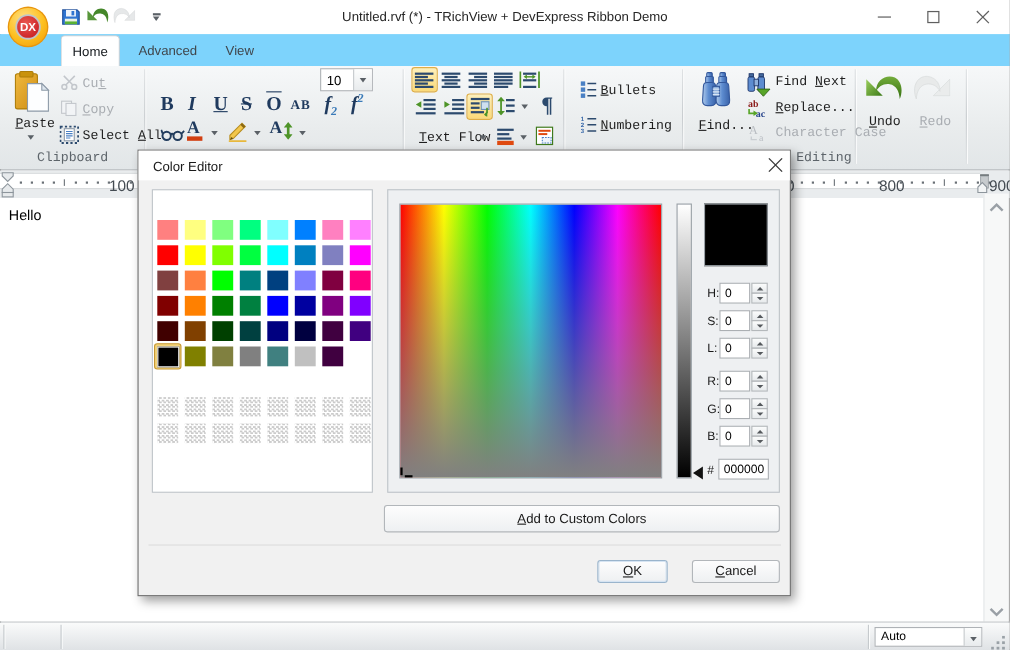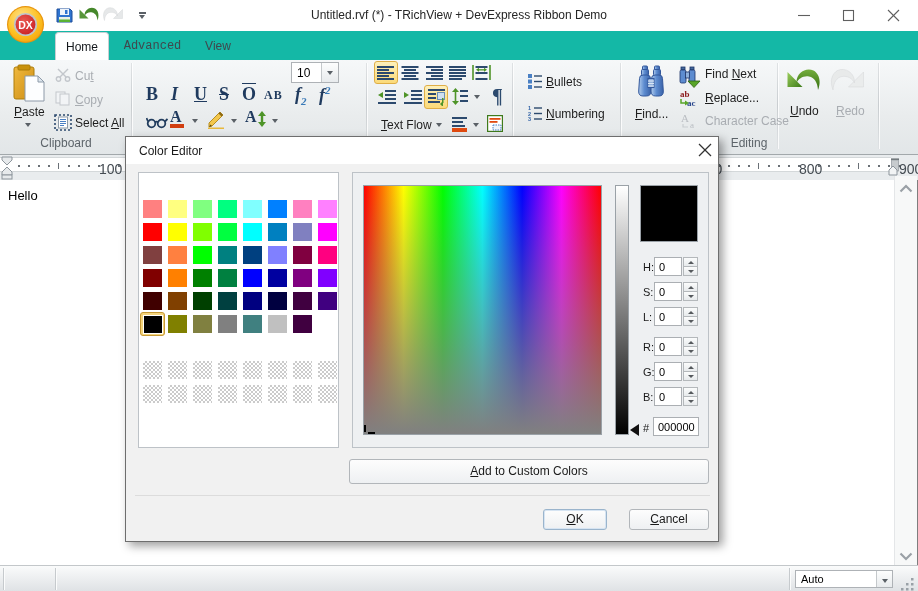--- a/index.html
+++ b/index.html
@@ -6,29 +6,29 @@
 html,body { width:918px; height:591px; overflow:hidden; }
 body { font-family:"Liberation Sans", sans-serif; position:relative; background:#fff; }
 .abs { position:absolute; }
 #win { position:absolute; left:0; top:0; width:918px; height:591px; border:1px solid #7e7e7e; border-top:none; }
 
 
 #titlebar { left:0; top:0; width:918px; height:31px; background:#ffffff; }
 #title-text { left:0; top:8px; width:918px; text-align:center; font-size:12px; color:#262626; }
 
 
-#tabstrip { left:0; top:31px; width:918px; height:29px; background:#14b8a6; }
+#tabstrip { left:0; top:31px; width:918px; height:29px; background:#7dd3fc; }
 .tab { top:1px; height:28px; line-height:28px; font-size:12px; color:#40474d; text-align:center; }
 #tab-home { left:55px; width:54px; background:#fff; border:1px solid #c9ced2; border-bottom:none; border-radius:4px 4px 0 0; color:#14181c; }
 
 
 #ribbon { left:0; top:60px; width:918px; height:95px; background:linear-gradient(#f6f8f9, #e9eced 60%, #e2e6e8); border-bottom:1px solid #a2a8ab; }
 .gsep { top:3px; height:86px; width:1px; background:linear-gradient(#dfe2e4, #c9cdd0 50%, #dfe2e4); box-shadow:1px 0 0 rgba(255,255,255,.8); }
-.glabel { top:76px; height:14px; font-size:12px; color:#5d646a; text-align:center; }
-.rlbl { font-size:12px; color:#1e1e1e; white-space:nowrap; }
+.glabel { top:76px; height:14px; font-size:12px; color:#5d646a; text-align:center;font-family:Liberation Mono, monospace; }
+.rlbl { font-size:12px; color:#1e1e1e; white-space:nowrap;font-family:Liberation Mono, monospace; }
 .rlbl u { text-decoration:underline; }
 .dis { color:#a9adb2 !important; }
 .dd { width:0; height:0; border-left:3px solid transparent; border-right:3px solid transparent; border-top:4px solid #5a6066; }
 .hl { background:linear-gradient(#fdf0bb, #fbda79); border:1px solid #dfae46; border-radius:3px; }
 
 
 .combo { background:#fff; border:1px solid #aeb2b6; }
 .combo .arr { position:absolute; right:0; top:0; width:17px; height:100%; border-left:1px solid #c4c8cb; background:linear-gradient(#fcfdfd,#e8ebed); }
 .combo .arr:after { content:""; position:absolute; left:5px; top:8px; width:0; height:0; border-left:3.5px solid transparent; border-right:3.5px solid transparent; border-top:4px solid #5a6066; }
 
@@ -114,21 +114,21 @@
       <line x1="18" y1="15.5" x2="30" y2="15.5"></line>
       <rect x="63.5" y="10.5" width="10" height="10"></rect>
       <line x1="108" y1="10" x2="119" y2="21"></line>
         <line x1="119" y1="10" x2="108" y2="21"></line>
     </g>
   </svg>
 </div>
 
 <div id="tabstrip" class="abs">
   <div id="tab-home" class="abs tab">Home</div>
-  <div class="abs tab" style="left:112px;width:81px;font-family:Liberation Mono, monospace;">Advanced</div>
+  <div class="abs tab" style="left:112px;width:81px;">Advanced</div>
   <div class="abs tab" style="left:193px;width:50px;">View</div>
 </div>
 
 <div id="ribbon" class="abs">
   <div class="abs gsep" style="left:131px"></div>
   <div class="abs gsep" style="left:366px"></div>
   <div class="abs gsep" style="left:512px"></div>
   <div class="abs gsep" style="left:620px"></div>
   <div class="abs gsep" style="left:777px"></div>
   <div class="abs gsep" style="left:878px"></div>

